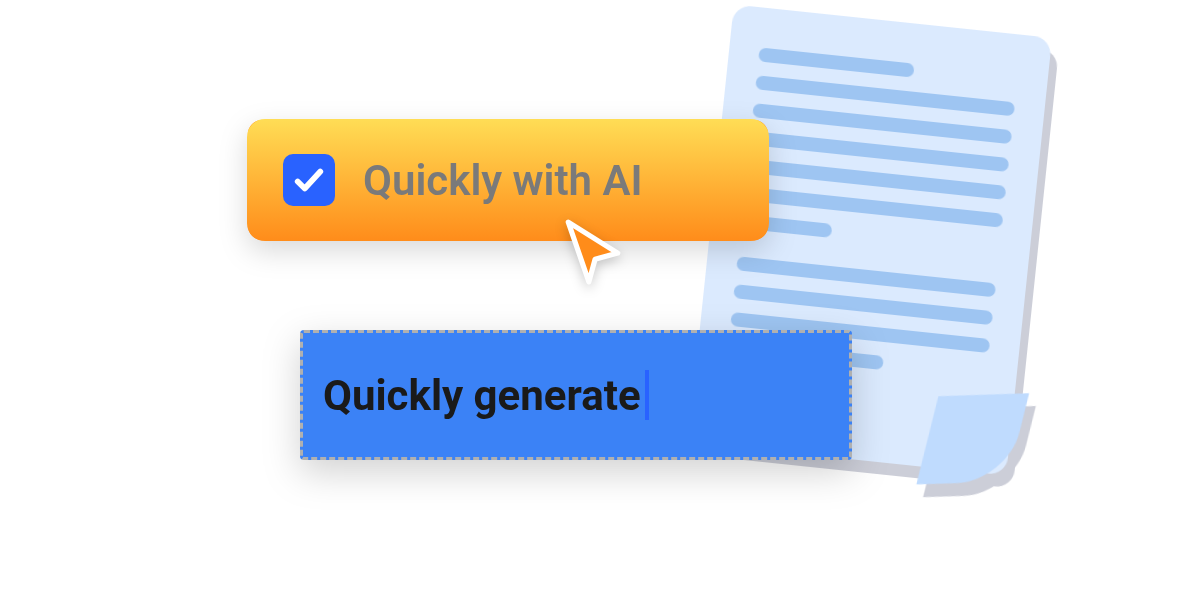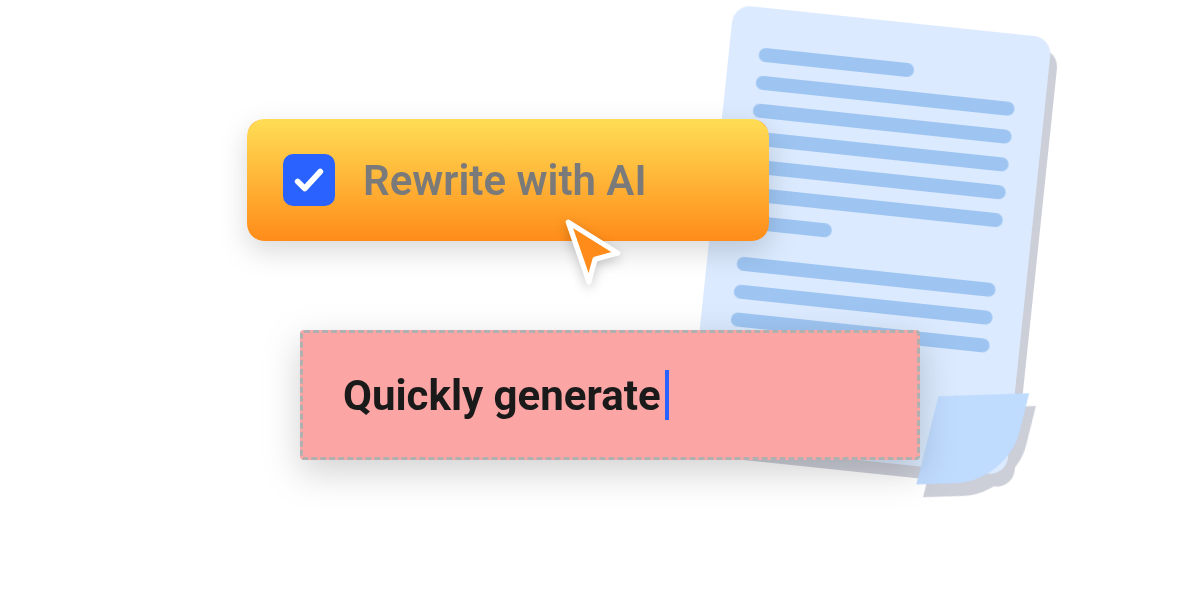--- a/index.html
+++ b/index.html
@@ -111,28 +111,28 @@
       height: 70px;
       z-index: 5;
       filter: drop-shadow(0 4px 6px rgba(0,0,0,0.2));
     }
     
     
     .generate-card {
       position: absolute;
       left: 300px;
       top: 330px;
-      width: 620px;
+      width: 552px;
       height: 130px;
-      background: #fca5a5;
+      background: #3b82f6;
       border: 3px dashed #b0b0b0;
       border-radius: 4px;
       display: flex;
       align-items: center;
-      padding: 0 40px;
+      padding: 0 20px;
       filter: drop-shadow(0 12px 18px rgba(0,0,0,0.18));
       z-index: 2;
     }
     .generate-text {
       font-size: 42px;
       font-weight: 700;
       color: #1a1a1a;
     }
     .text-cursor {
       display: inline-block;
@@ -161,21 +161,21 @@
     <div class="doc-line short"></div>
   </div>
 </div>
 
 <div class="rewrite-card">
   <div class="checkbox">
     <svg viewBox="0 0 24 24" fill="none" stroke="#fff" stroke-width="4" stroke-linecap="round" stroke-linejoin="round">
       <polyline points="4 13 9 18 20 6"></polyline>
     </svg>
   </div>
-  <span class="rewrite-label">Rewrite with AI</span>
+  <span class="rewrite-label">Quickly with AI</span>
 </div>
 
 <div class="cursor">
   <svg viewBox="0 0 64 68" fill="none">
     <path d="M 8 4 L 56 34 L 34 40 L 28 62 Z" fill="#ff8c1a" stroke="#fff" stroke-width="5" stroke-linejoin="round"></path>
   </svg>
 </div>
 
 <div class="generate-card">
   <span class="generate-text">Quickly generate</span>

